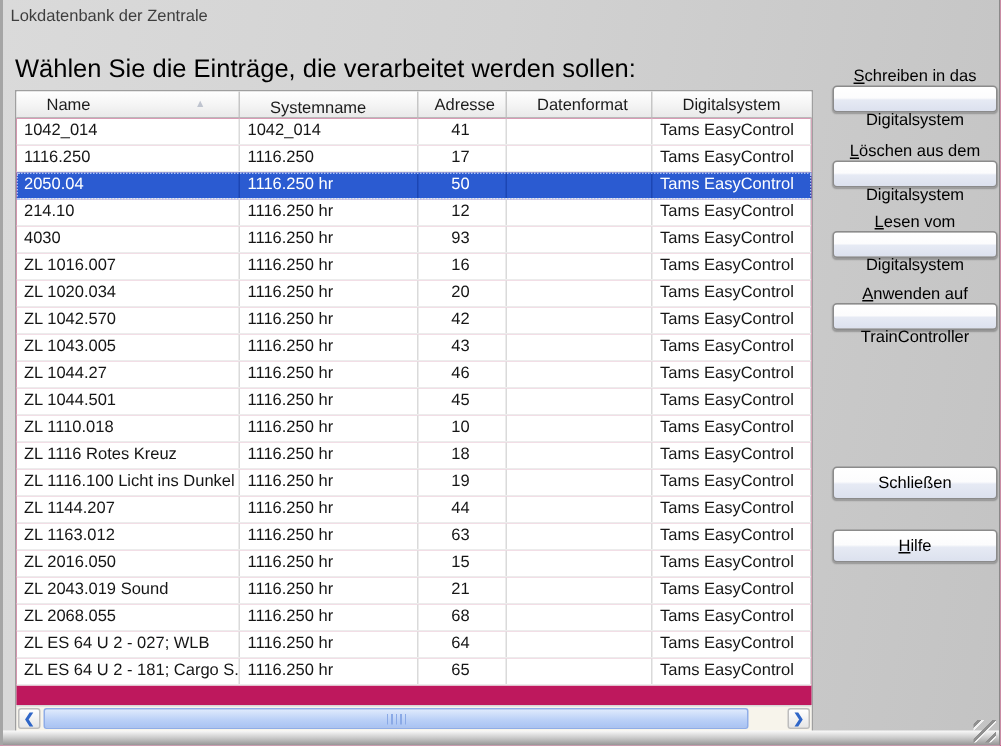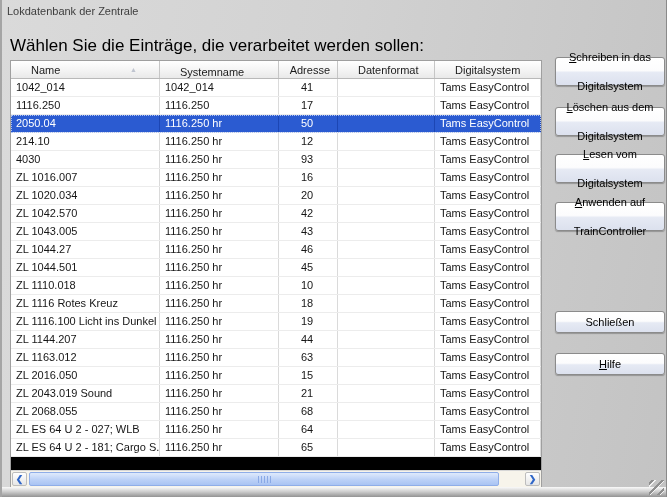--- a/index.html
+++ b/index.html
@@ -13,21 +13,21 @@
   
   .table{position:absolute;left:8px;top:60px;width:532px;height:429px;box-sizing:border-box;
          background:#fff;border:1px solid #9f9f9f;display:flex;flex-direction:column;}
   .thead{display:flex;height:17px;flex:0 0 17px;
          background:linear-gradient(#ffffff,#f4f4f4 55%,#e9e9e9);
          border-bottom:1px solid #b9b9b9;}
   .th{display:flex;align-items:center;font-size:11px;color:#1b1b1b;box-sizing:border-box;
       padding:0 20px;border-right:1px solid #c6c6c6;overflow:hidden;white-space:nowrap;}
   .th.c4{border-right:none;}
   .sort{margin-left:auto;font-size:7px;color:#bfc4cf;padding-right:2px;}
-  .tbody{flex:1 1 auto;overflow:hidden;background:#000000;}
+  .tbody{flex:1 1 auto;overflow:hidden;background:#be185d;}
   .tr{display:flex;height:18px;box-sizing:border-box;border-bottom:1px solid #ececec;background:#fff;}
   .td{box-sizing:border-box;font-size:11px;color:#161616;line-height:17px;padding:0 5px;
       border-right:1px solid #dadada;overflow:hidden;white-space:nowrap;}
   .c0{width:149px;flex:0 0 149px;}
   .c1{width:119px;flex:0 0 119px;align-items:flex-end;}
   .c2{width:59px;flex:0 0 59px;}
   .c3{width:97px;flex:0 0 97px;}
   .c4{width:106px;flex:1 1 auto;}
   .th.c2,.td.c2{text-align:center;justify-content:flex-end;padding-right:7px;}
   .tr.sel{background:#2b5bd1;outline:1px dotted #aec2f2;outline-offset:-1px;}
@@ -47,21 +47,21 @@
           background:repeating-linear-gradient(90deg,#8aa9e6 0 1px,rgba(0,0,0,0) 1px 3px);}
 
   
   .xpbtn{position:absolute;left:553px;width:110px;box-sizing:border-box;
          border:1px solid #8b8b8b;border-radius:3px;
          background:linear-gradient(#ffffff 0%,#fcfcfd 46%,#e6eaf4 54%,#dce1ee 100%);
          box-shadow:0 1px 1px rgba(0,0,0,0.25);
          font-family:"Liberation Sans",sans-serif;font-size:11px;color:#000;
          display:flex;flex-direction:column;align-items:center;justify-content:center;
          line-height:13px;padding:0;cursor:pointer;}
-  .xpbtn.two{height:29px;gap:16px;}
+  .xpbtn.two{height:18px;gap:16px;}
   .xpbtn.one{height:22px;}
 
   
   .bottomband{position:absolute;left:0;right:0;bottom:0;height:10px;
               background:linear-gradient(#fafafa,#cfcfcf 45%,#939393);}
   .resizegrip{position:absolute;right:2px;bottom:2px;width:15px;height:15px;
               background:repeating-linear-gradient(135deg,rgba(0,0,0,0) 0 2px,#8f8f8f 2px 4px,#f2f2f2 4px 5px,rgba(0,0,0,0) 5px 7px);}
 </style>
 </head>
 <body>

